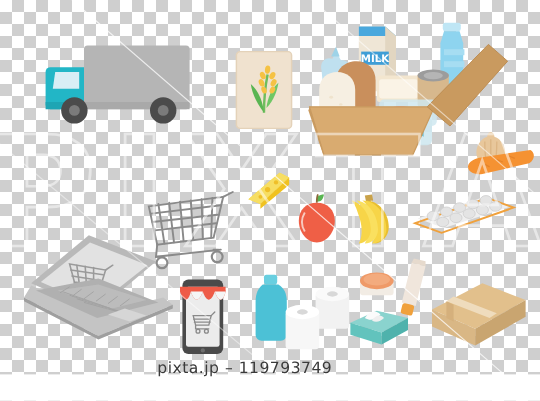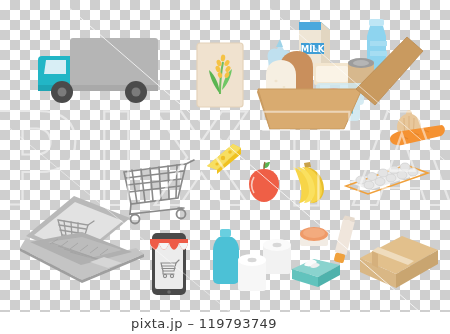--- a/index.html
+++ b/index.html
@@ -19,21 +19,21 @@
   }
   .item{position:absolute;}
   svg{display:block;overflow:visible;}
 
   
   #wm-strip{
     position:absolute;left:0;bottom:0;width:450px;height:22px;
     background:#ffffff;z-index:60;
   }
   #wm-text{
-    position:absolute;left:0;bottom:1px;width:408px;height:20px;
+    position:absolute;left:0;bottom:17px;width:408px;height:20px;
     display:flex;align-items:center;justify-content:center;
     font-size:13px;letter-spacing:.4px;color:#3a3a3a;
     font-family:"DejaVu Sans", sans-serif;
     z-index:61;
   }
   
   #diag{position:absolute;inset:0;z-index:55;pointer-events:none;}
   
   #pixta-ghost{
     position:absolute;left:0;top:0;width:450px;height:312px;

